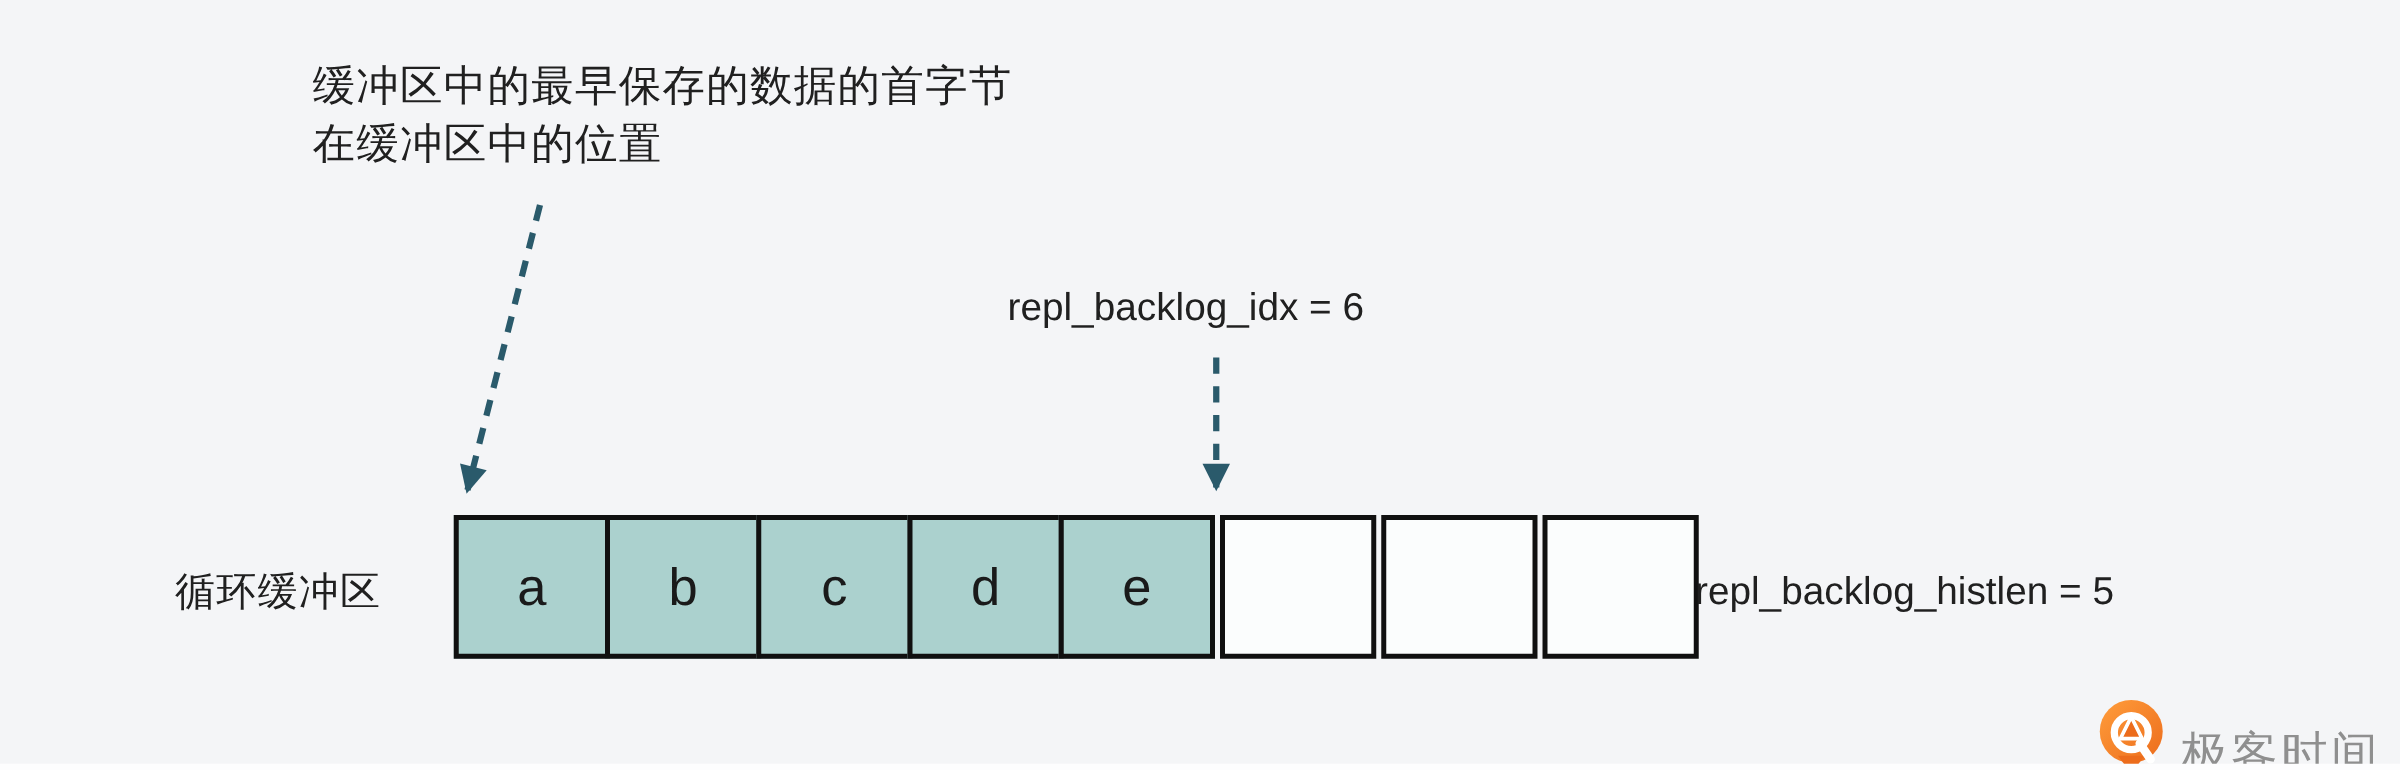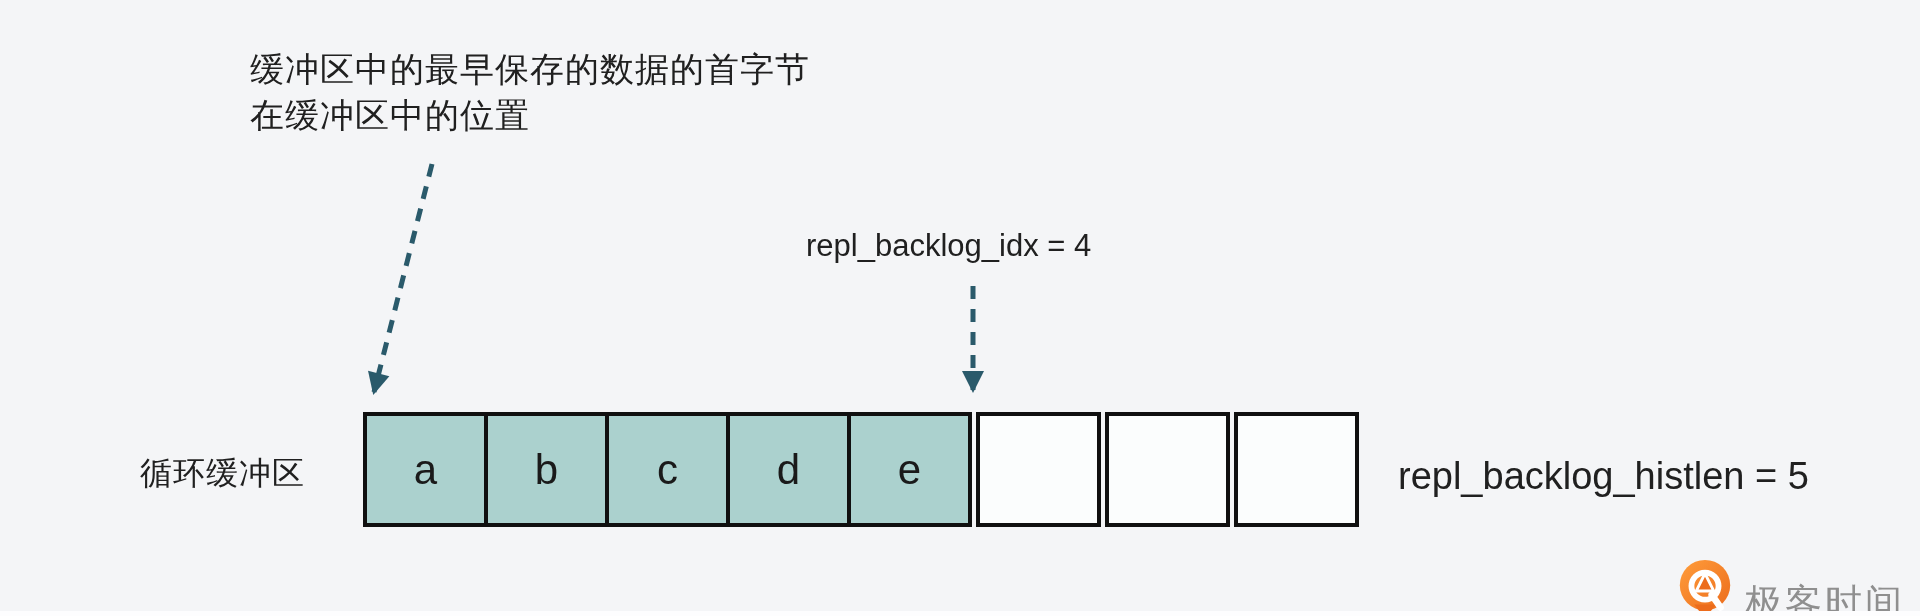--- a/index.html
+++ b/index.html
@@ -53,22 +53,22 @@
   .cell{
     width:125px;height:115px;box-sizing:border-box;
     border:4px solid var(--cell-border,#101010);
     display:flex;align-items:center;justify-content:center;
     font-size:42px;color:#1a1a1a;
   }
   .cell[data-state="filled"]{ background:var(--cell-filled,#abd1ce); }
   .cell[data-state="empty"] { background:var(--cell-empty,#fbfdfd); margin-left:4px; }
   .cell[data-state="filled"] + .cell[data-state="filled"]{ margin-left:-4px; }
   .histlen-label{
-    position:absolute;left:1398px;top:455px;
-    font-size:38px;color:var(--text,#202020);
+    position:absolute;left:1356px;top:455px;
+    font-size:31px;color:var(--text,#202020);
   }
   
   .logo{
     position:absolute;left:1674px;top:549px;
     display:flex;align-items:center;gap:9px;
   }
   .logo-text{
     font-size:37px;color:var(--logo-text,#8f8f8f);
     letter-spacing:3px;font-weight:500;margin-top:29px;
   }
@@ -86,21 +86,21 @@
   <svg class="arrows" viewBox="0 0 1920 616">
     <defs>
       <marker id="ah" markerUnits="userSpaceOnUse" markerWidth="30" markerHeight="30" refX="20" refY="12" orient="auto">
         <path class="arrow-head" d="M1,1 L23,12 L1,23 Z"></path>
       </marker>
     </defs>
     <path class="arrow-path" d="M432,164 L374,392" marker-end="url(#ah)"></path>
     <path class="arrow-path" d="M973,286 L973,390" marker-end="url(#ah)"></path>
   </svg>
 
-  <div class="idx-label">repl_backlog_idx = 4</div>
+  <div class="idx-label">repl_backlog_idx = 6</div>
 
   <div class="buffer-label">循环缓冲区</div>
 
   <div class="buffer-row">
     <div class="cell" data-state="filled">a</div>
     <div class="cell" data-state="filled">b</div>
     <div class="cell" data-state="filled">c</div>
     <div class="cell" data-state="filled">d</div>
     <div class="cell" data-state="filled">e</div>
     <div class="cell" data-state="empty"></div>

